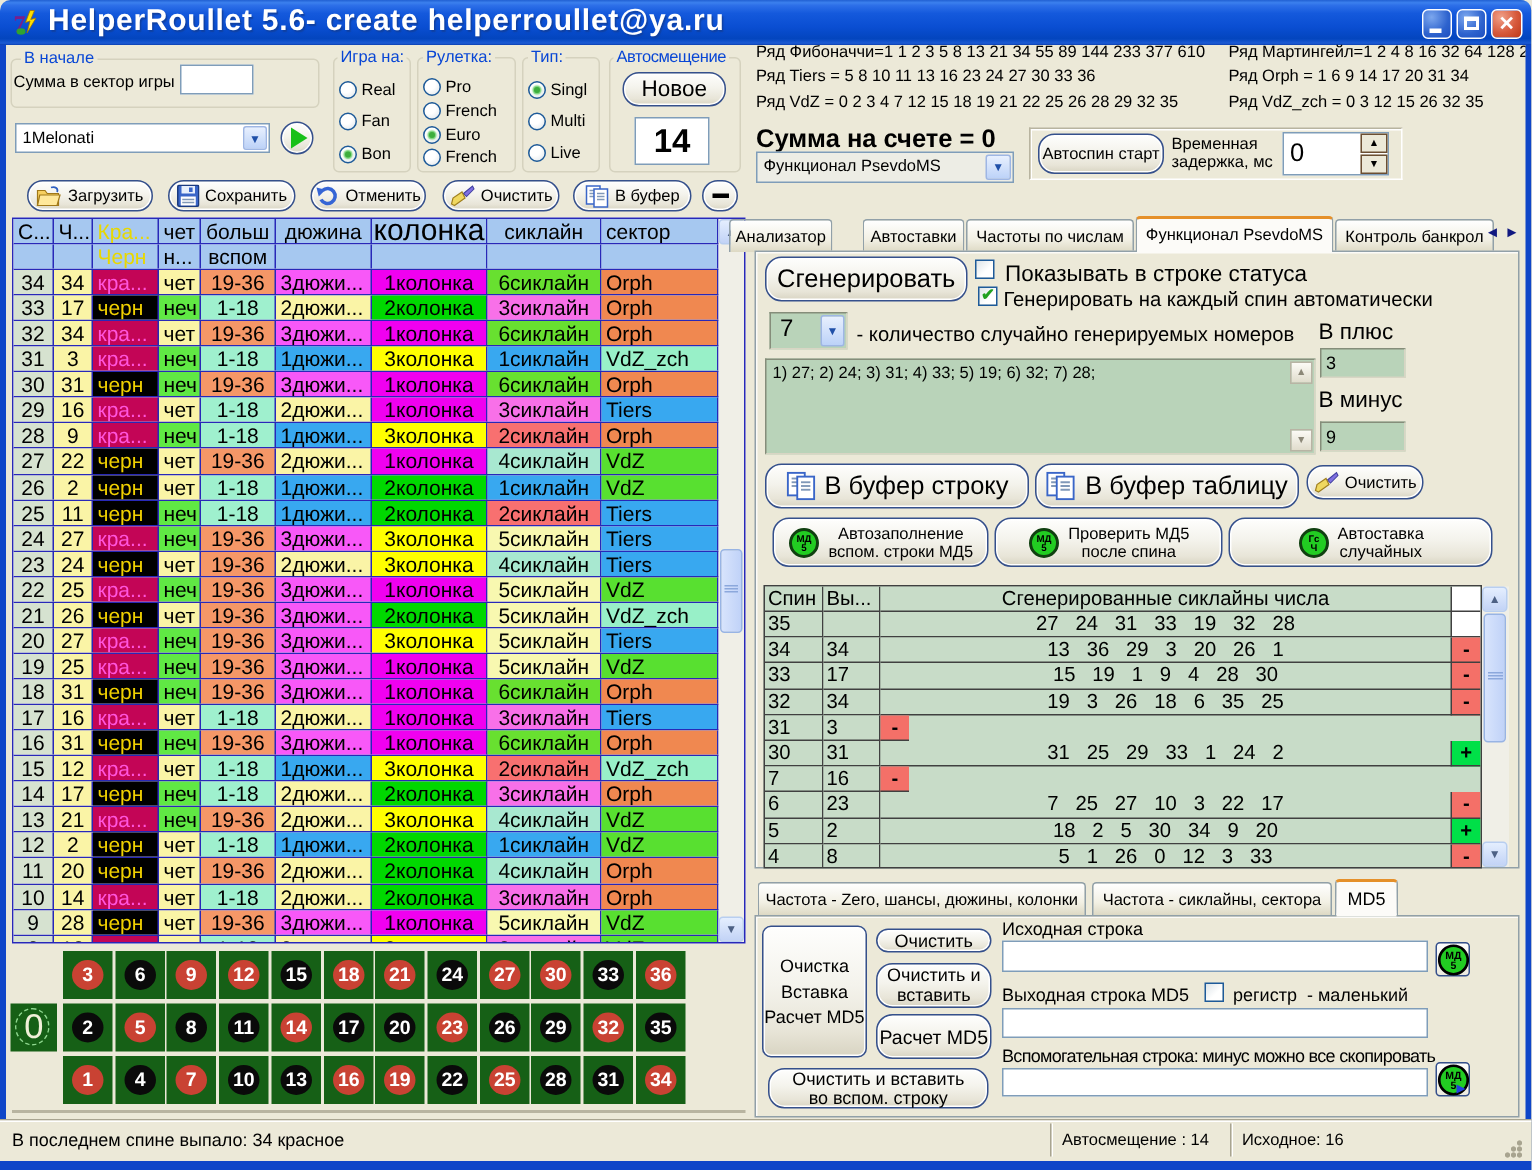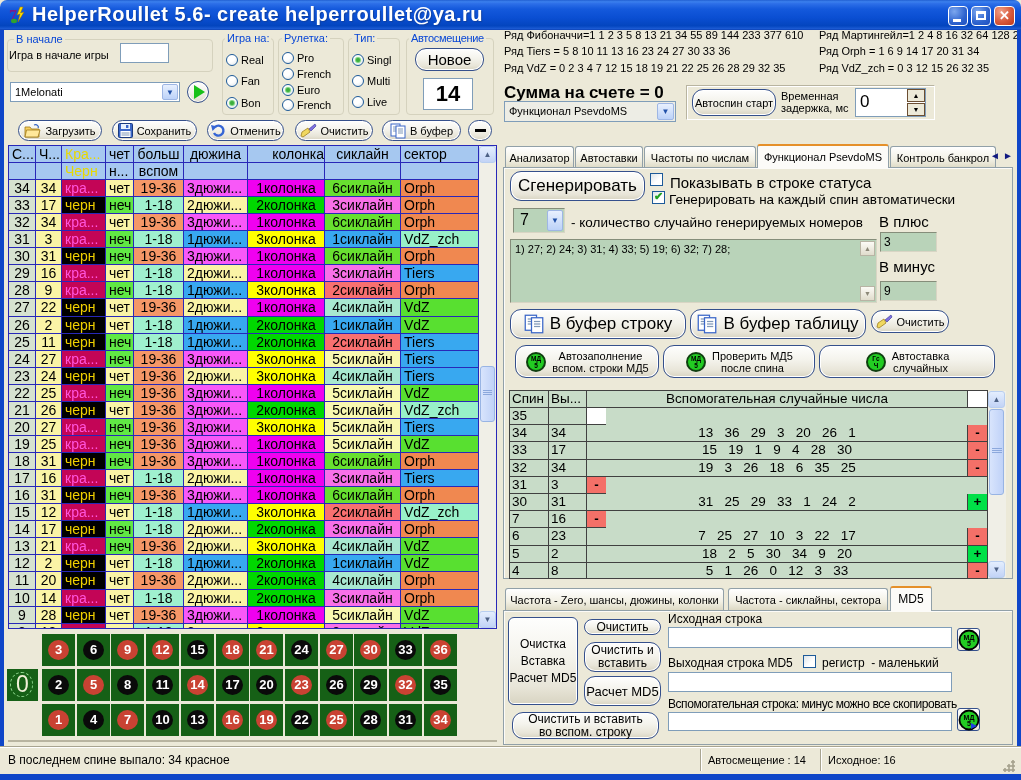--- a/index.html
+++ b/index.html
@@ -36,21 +36,21 @@
 <div class="ab" style="left:948px;top:6px;width:20px;height:20px;border:1px solid #fff;border-radius:4px;background:radial-gradient(circle at 30% 25%,#7CA7EE,#2E63CE 60%,#1D4FC0)">
     <div style="position:absolute;left:4px;bottom:3px;width:8px;height:3px;background:#fff"></div>
   </div>
 <div class="ab" style="left:971px;top:6px;width:20px;height:20px;border:1px solid #fff;border-radius:4px;background:radial-gradient(circle at 30% 25%,#7CA7EE,#2E63CE 60%,#1D4FC0)">
     <div style="position:absolute;left:4px;top:4px;width:10px;height:9px;border:2px solid #fff;border-top-width:3px"></div>
   </div>
 <div class="ab" style="left:994px;top:6px;width:21px;height:20px;border:1px solid #fff;border-radius:4px;background:radial-gradient(circle at 30% 25%,#F0A088,#D75A3C 55%,#BC3818);color:#fff;font-size:13px;font-weight:bold;text-align:center;line-height:18px">✕</div>
 
 <div class="grp" style="left:7px;top:39px;width:206px;height:33px"></div>
 <div class="grp-l" style="left:14px;top:33px">В начале</div>
-<div class="lbl" style="left:9px;top:49px">Игра в начале игры</div>
+<div class="lbl" style="left:9px;top:49px">Сумма в сектор игры</div>
 <div class="tb" style="left:120px;top:43px;width:49px;height:20px"></div>
 <div class="tb" style="left:10px;top:82px;width:170px;height:20px">
     <div style="position:absolute;left:4px;top:3px;font-size:11px">1Melonati</div>
  <div style="position:absolute;right:1px;top:1px;width:16px;height:16px;border:1px solid #9EB6E4;border-radius:2px;background:linear-gradient(180deg,#E8F0FE,#BCD2F8);color:#2050A8;font-size:8px;text-align:center;line-height:15px">▼</div>
   </div>
 <div class="btn" style="left:187px;top:81px;width:22px;height:22px">
     <div style="width:0;height:0;border-left:11px solid #18C018;border-top:7px solid transparent;border-bottom:7px solid transparent;margin-left:3px"></div>
   </div>
 <div class="grp" style="left:222px;top:38px;width:52px;height:77px"></div>
 <div class="grp-l" style="left:225px;top:32px">Игра на:</div>
@@ -132,21 +132,21 @@
     <div style="width:11px;height:3px;background:#000"></div>
   </div>
 <div class="ab" style="left:8px;top:145px;width:489px;height:484px;border:1px solid #2828B8;background:#fff;overflow:hidden">
     <div style="display:flex;height:17px;border-bottom:1px solid #2828B8">
       <div style="width:27px;background:#A6C8F0;color:#000;text-align:left;font-size:14px;border-right:1px solid #2828B8;overflow:hidden;white-space:nowrap;flex:none;line-height:16px;padding-left:3px;">С...</div>
       <div style="width:26px;background:#A6C8F0;color:#000;text-align:left;font-size:14px;border-right:1px solid #2828B8;overflow:hidden;white-space:nowrap;flex:none;line-height:16px;padding-left:3px;">Ч...</div>
       <div style="width:44px;background:#A6C8F0;color:#000;text-align:left;font-size:14px;border-right:1px solid #2828B8;overflow:hidden;white-space:nowrap;flex:none;line-height:16px;padding-left:3px;"><span style="color:#E8D800">Кра...</span></div>
       <div style="width:28px;background:#A6C8F0;color:#000;text-align:left;font-size:14px;border-right:1px solid #2828B8;overflow:hidden;white-space:nowrap;flex:none;line-height:16px;padding-left:3px;">чет</div>
       <div style="width:50px;background:#A6C8F0;color:#000;text-align:center;font-size:14px;border-right:1px solid #2828B8;overflow:hidden;white-space:nowrap;flex:none;line-height:16px;">больш</div>
       <div style="width:64px;background:#A6C8F0;color:#000;text-align:center;font-size:14px;border-right:1px solid #2828B8;overflow:hidden;white-space:nowrap;flex:none;line-height:16px;">дюжина</div>
-      <div style="width:77px;background:#A6C8F0;color:#000;text-align:right;font-size:14px;border-right:1px solid #2828B8;overflow:hidden;white-space:nowrap;flex:none;line-height:16px;">колонка</div>
+      <div style="width:77px;background:#A6C8F0;color:#000;text-align:center;font-size:20px;border-right:1px solid #2828B8;overflow:hidden;white-space:nowrap;flex:none;line-height:16px;">колонка</div>
       <div style="width:76px;background:#A6C8F0;color:#000;text-align:center;font-size:14px;border-right:1px solid #2828B8;overflow:hidden;white-space:nowrap;flex:none;line-height:16px;">сиклайн</div>
       <div style="width:78px;background:#A6C8F0;color:#000;text-align:left;font-size:14px;border-right:1px solid #2828B8;overflow:hidden;white-space:nowrap;flex:none;line-height:16px;padding-left:3px;">сектор</div>
     </div>
     <div style="display:flex;height:17px;border-bottom:1px solid #2828B8">
       <div style="width:27px;background:#A6C8F0;color:#000;text-align:center;font-size:14px;border-right:1px solid #2828B8;overflow:hidden;white-space:nowrap;flex:none;line-height:16px;"></div>
       <div style="width:26px;background:#A6C8F0;color:#000;text-align:center;font-size:14px;border-right:1px solid #2828B8;overflow:hidden;white-space:nowrap;flex:none;line-height:16px;"></div>
       <div style="width:44px;background:#A6C8F0;color:#000;text-align:left;font-size:14px;border-right:1px solid #2828B8;overflow:hidden;white-space:nowrap;flex:none;line-height:16px;padding-left:3px;"><span style="color:#E8D800">Черн</span></div>
       <div style="width:28px;background:#A6C8F0;color:#000;text-align:left;font-size:14px;border-right:1px solid #2828B8;overflow:hidden;white-space:nowrap;flex:none;line-height:16px;padding-left:3px;">н...</div>
       <div style="width:50px;background:#A6C8F0;color:#000;text-align:center;font-size:14px;border-right:1px solid #2828B8;overflow:hidden;white-space:nowrap;flex:none;line-height:16px;">вспом</div>
       <div style="width:64px;background:#A6C8F0;color:#000;text-align:center;font-size:14px;border-right:1px solid #2828B8;overflow:hidden;white-space:nowrap;flex:none;line-height:16px;"></div>
@@ -596,21 +596,21 @@
  <div style="position:absolute;right:1px;top:1px;width:17px;height:17px;border:1px solid #9EB6E4;border-radius:2px;background:linear-gradient(180deg,#E8F0FE,#BCD2F8);color:#2050A8;font-size:8px;text-align:center;line-height:16px">▼</div>
   </div>
 <div class="ab" style="left:686px;top:85px;width:249px;height:35px;border:1px solid #B8B4A0;border-right-color:#fff;border-bottom-color:#fff;box-shadow:inset 1px 1px 0 #fff"></div>
 <div class="btn" style="left:692px;top:89px;width:84px;height:27px;font-size:11px">Автоспин старт</div>
 <div class="lbl" style="left:781px;top:90px">Временная<br>задержка, мс</div>
 <div class="tb" style="left:855px;top:88px;width:71px;height:29px">
     <div style="position:absolute;left:4px;top:3px;font-size:17px">0</div>
   </div>
 <div class="ab" style="left:907px;top:89px;width:18px;height:13px;border:1px solid #6B4E32;background:#ECE9D8;text-align:center;font-size:7px;line-height:12px">▲</div>
 <div class="ab" style="left:907px;top:103px;width:18px;height:13px;border:1px solid #6B4E32;background:#ECE9D8;text-align:center;font-size:7px;line-height:12px">▼</div>
-<div class="tab" style="left:505px;top:146px;width:69px;height:22px">Анализатор</div>
+<div class="tab" style="left:486px;top:146px;width:69px;height:22px">Анализатор</div>
 <div class="tab" style="left:575px;top:146px;width:68px;height:22px">Автоставки</div>
 <div class="tab" style="left:644px;top:146px;width:112px;height:22px">Частоты по числам</div>
 <div class="tab sel" style="left:757px;top:144px;width:132px;height:24px">Функционал PsevdoMS</div>
 <div class="tab" style="left:890px;top:146px;width:106px;height:22px">Контроль банкрол</div>
 <div class="pane" style="left:503px;top:167px;width:510px;height:412px"></div>
 <div class="ab" style="left:758px;top:166px;width:130px;height:2px;background:#FCFBF8;z-index:6"></div>
 <div class="ab" style="left:990px;top:150px;width:11px;height:15px;color:#101880;font-size:10px">◄</div>
 <div class="ab" style="left:1003px;top:150px;width:11px;height:15px;color:#101880;font-size:10px">►</div>
 <div class="btn" style="left:510px;top:171px;width:135px;height:30px;font-size:17px">Сгенерировать</div>
 <div class="cb" style="left:650px;top:173px"></div>
@@ -685,26 +685,27 @@
       <circle cx="11" cy="11" r="9" fill="#22CC22" stroke="#104010" stroke-width="2"></circle>
       <text x="11" y="10" font-size="6.5" text-anchor="middle" fill="#000" font-weight="bold">Гс</text>
       <text x="11" y="16.5" font-size="6.5" text-anchor="middle" fill="#000" font-weight="bold">Ч</text>
     </svg>
     <span style="text-align:center">Автоставка<br>случайных</span>
   </div>
 <div class="ab" style="left:509px;top:390px;width:479px;height:189px;border:1px solid #404040;background:#C8DCC8;overflow:hidden">
     <div style="display:flex;height:17px">
       <div style="width:39px;flex:none;background:#C8DCC8;text-align:left;font-size:13.5px;line-height:16px;border-right:1px solid #404040;border-bottom:1px solid #404040;overflow:hidden;white-space:nowrap;padding-left:2px;">Спин</div>
       <div style="width:38px;flex:none;background:#C8DCC8;text-align:left;font-size:13.5px;line-height:16px;border-right:1px solid #404040;border-bottom:1px solid #404040;overflow:hidden;white-space:nowrap;padding-left:2px;">Вы...</div>
-      <div style="width:381px;flex:none;background:#C8DCC8;text-align:center;font-size:13.5px;line-height:16px;border-right:1px solid #404040;border-bottom:1px solid #404040;overflow:hidden;white-space:nowrap;">Вспомогательная случайные числа</div>
+      <div style="width:381px;flex:none;background:#C8DCC8;text-align:center;font-size:13.5px;line-height:16px;border-right:1px solid #404040;border-bottom:1px solid #404040;overflow:hidden;white-space:nowrap;">Сгенерированные сиклайны числа</div>
       <div style="width:19px;flex:none;background:#FFFFFF;text-align:center;font-size:13.5px;line-height:16px;border-right:1px solid #404040;border-bottom:1px solid #404040;overflow:hidden;white-space:nowrap;border-right:none;"></div>
     </div>
     <div style="display:flex;height:17.2px">
       <div style="width:39px;flex:none;background:#C8DCC8;text-align:left;font-size:13.5px;line-height:16px;border-right:1px solid #404040;border-bottom:1px solid #404040;overflow:hidden;white-space:nowrap;padding-left:2px;">35</div>
       <div style="width:38px;flex:none;background:#C8DCC8;text-align:left;font-size:13.5px;line-height:16px;border-right:1px solid #404040;border-bottom:1px solid #404040;overflow:hidden;white-space:nowrap;padding-left:2px;"></div>
+      <div style="width:381px;flex:none;background:#C8DCC8;text-align:center;font-size:13.5px;line-height:16px;border-right:1px solid #404040;border-bottom:1px solid #404040;overflow:hidden;white-space:nowrap;">27&nbsp;&nbsp; 24&nbsp;&nbsp; 31&nbsp;&nbsp; 33&nbsp;&nbsp; 19&nbsp;&nbsp; 32&nbsp;&nbsp; 28</div>
       <div style="width:19px;flex:none;background:#FFFFFF;text-align:center;font-size:13.5px;line-height:16px;border-right:1px solid #404040;border-bottom:1px solid #404040;overflow:hidden;white-space:nowrap;font-weight:bold;border-right:none;"></div>
     </div>
     <div style="display:flex;height:17.2px">
       <div style="width:39px;flex:none;background:#C8DCC8;text-align:left;font-size:13.5px;line-height:16px;border-right:1px solid #404040;border-bottom:1px solid #404040;overflow:hidden;white-space:nowrap;padding-left:2px;">34</div>
       <div style="width:38px;flex:none;background:#C8DCC8;text-align:left;font-size:13.5px;line-height:16px;border-right:1px solid #404040;border-bottom:1px solid #404040;overflow:hidden;white-space:nowrap;padding-left:2px;">34</div>
       <div style="width:381px;flex:none;background:#C8DCC8;text-align:center;font-size:13.5px;line-height:16px;border-right:1px solid #404040;border-bottom:1px solid #404040;overflow:hidden;white-space:nowrap;">13&nbsp;&nbsp; 36&nbsp;&nbsp; 29&nbsp;&nbsp; 3&nbsp;&nbsp; 20&nbsp;&nbsp; 26&nbsp;&nbsp; 1</div>
       <div style="width:19px;flex:none;background:#F47068;text-align:center;font-size:13.5px;line-height:16px;border-right:1px solid #404040;border-bottom:1px solid #404040;overflow:hidden;white-space:nowrap;font-weight:bold;border-right:none;">-</div>
     </div>
     <div style="display:flex;height:17.2px">
       <div style="width:39px;flex:none;background:#C8DCC8;text-align:left;font-size:13.5px;line-height:16px;border-right:1px solid #404040;border-bottom:1px solid #404040;overflow:hidden;white-space:nowrap;padding-left:2px;">33</div>

